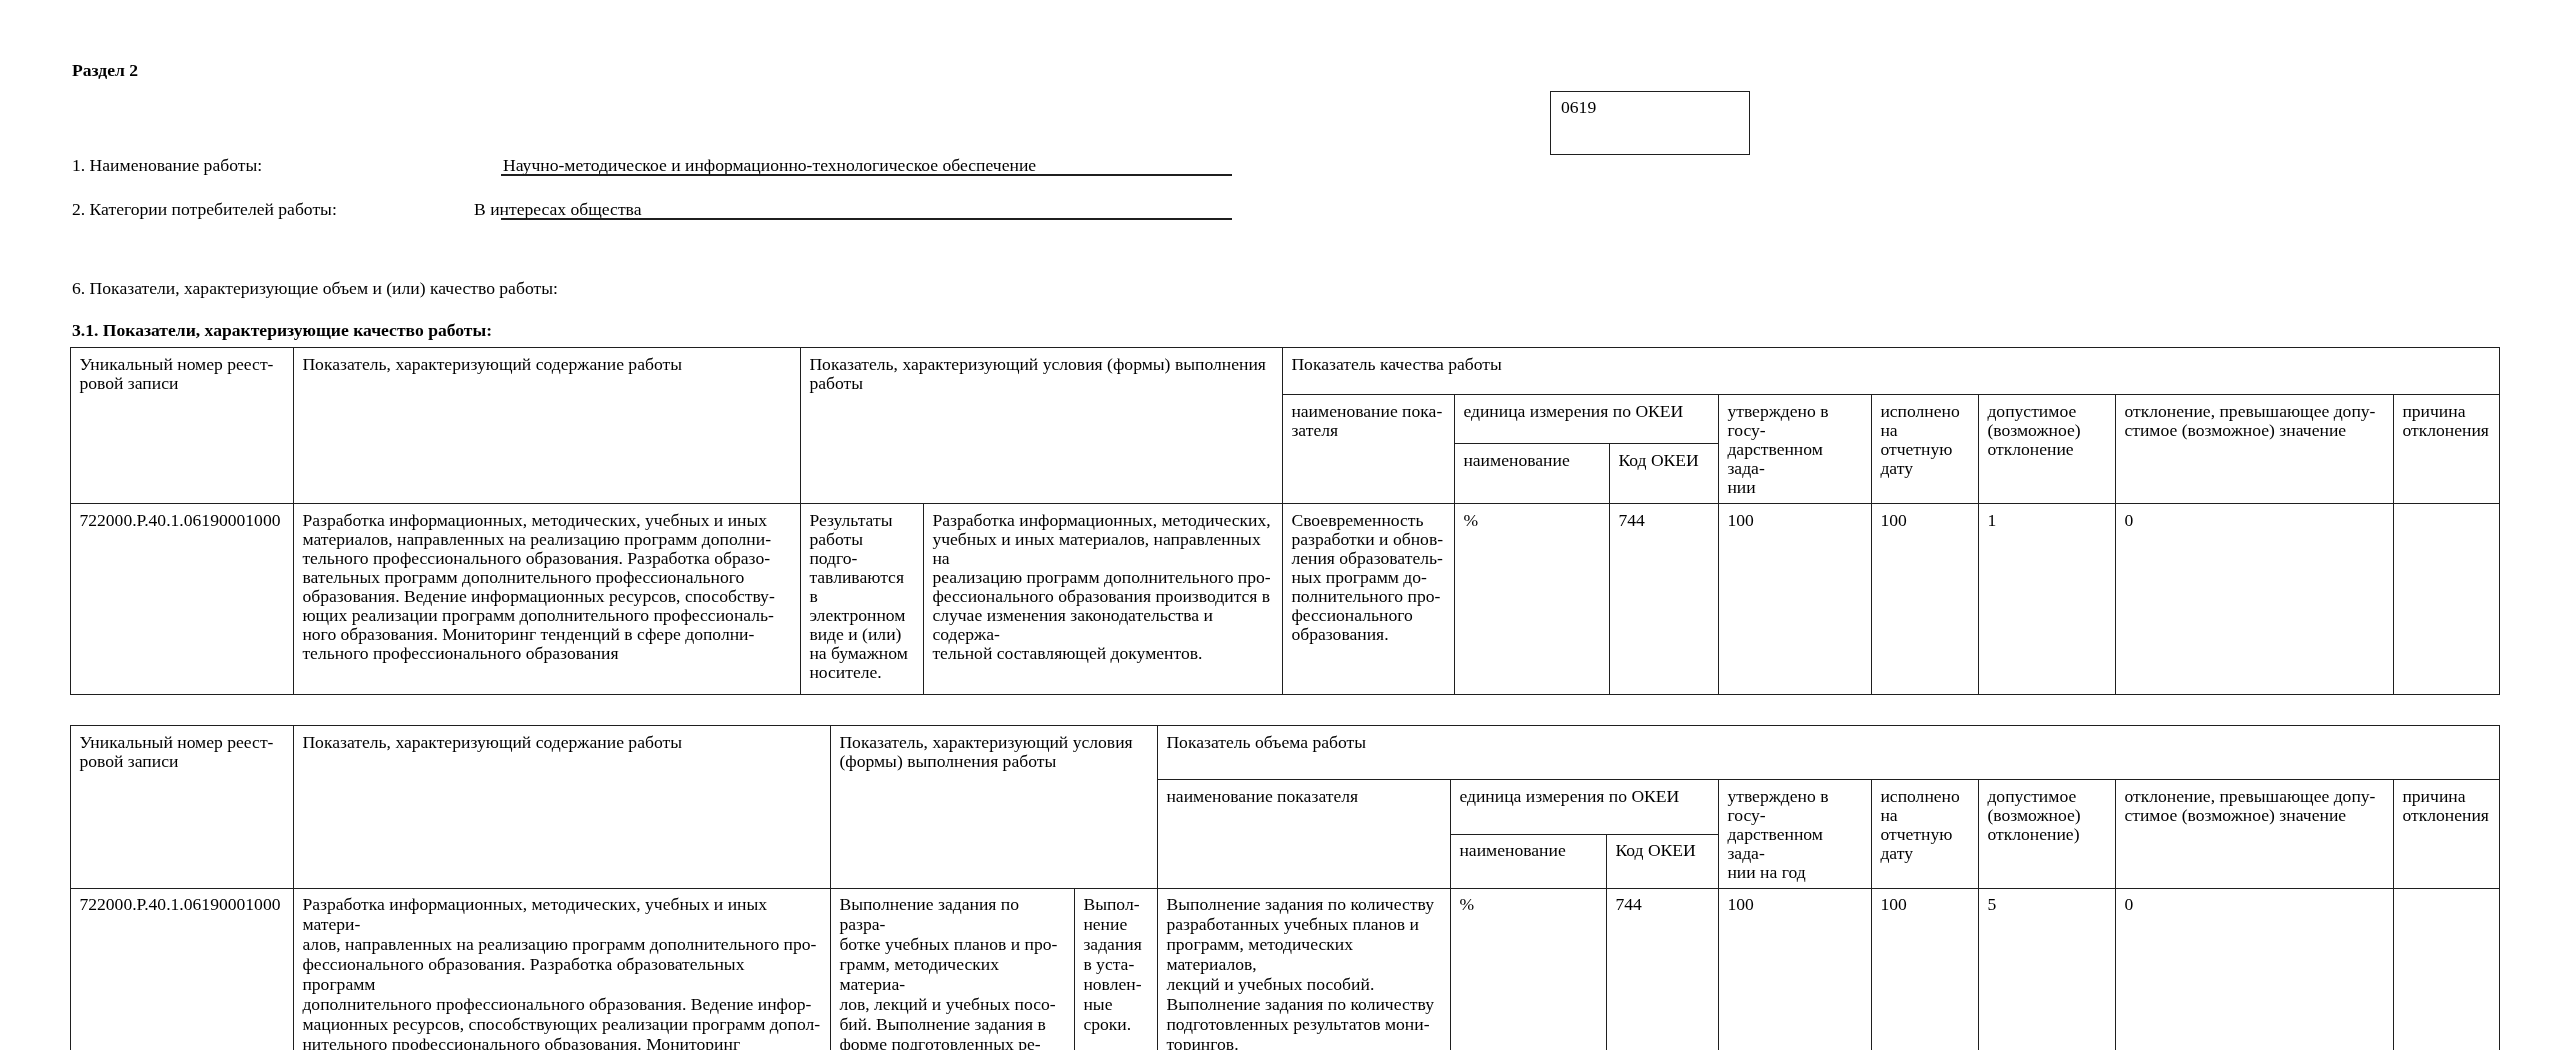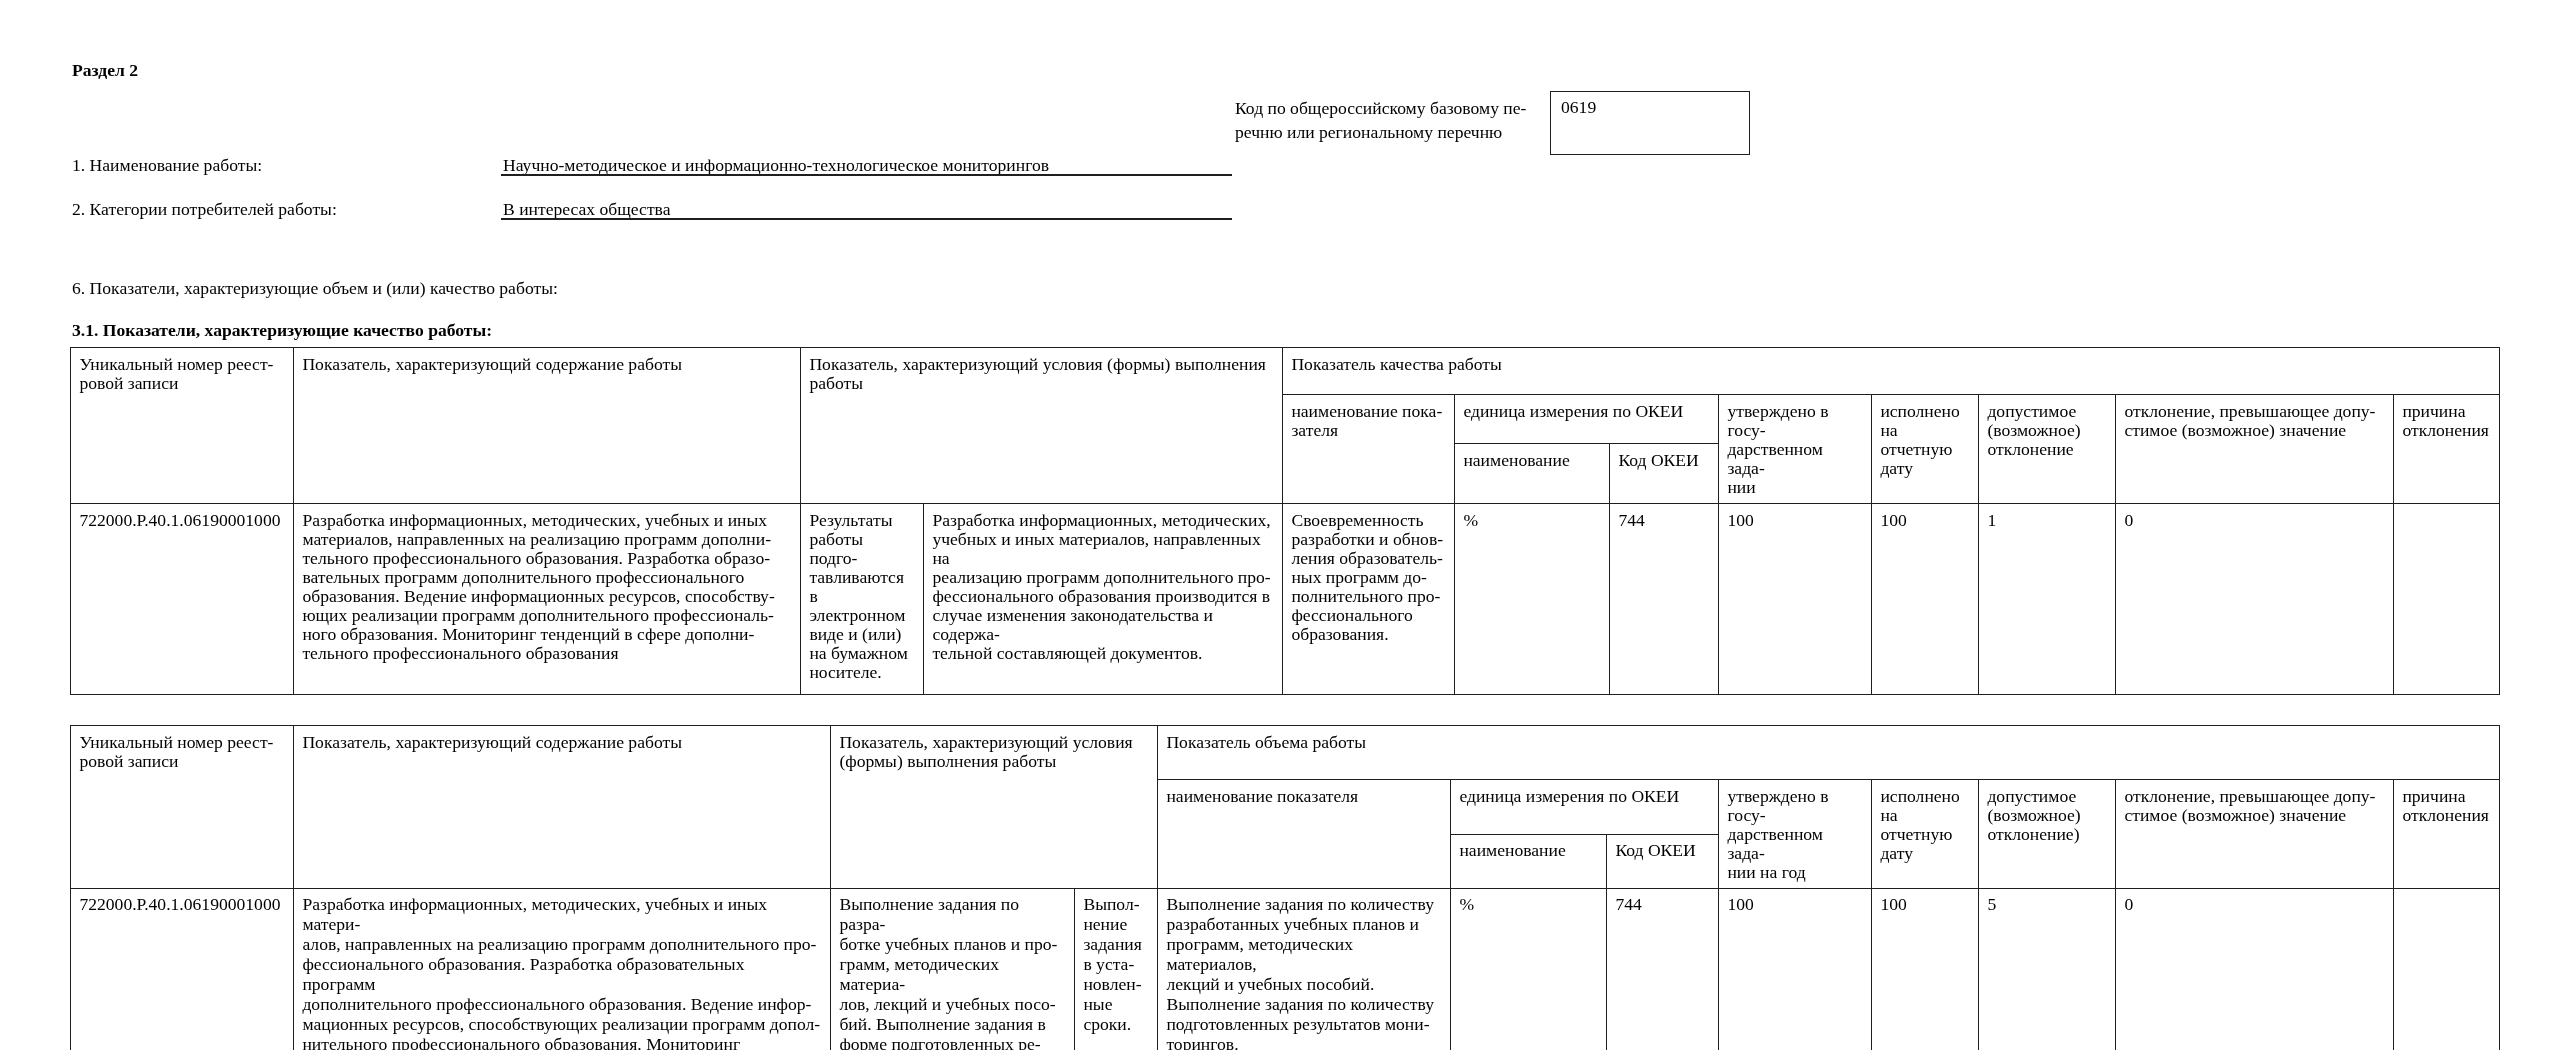--- a/index.html
+++ b/index.html
@@ -38,32 +38,30 @@
   }
   #t2 td.data{line-height:20px;padding-top:5px;}
 </style>
 </head>
 <body>
 
 <div id="page">
 
   <div class="abs txt b" style="left:72px;top:59px;">Раздел 2</div>
 
-  <div class="abs txt" style="left:1235px;top:96px;width:319px;line-height:24px;">Код по общероссийскому базовому пе-
-речню или региональному перечню</div>
   <div class="codebox">
     <div class="val">0619</div>
   </div>
 
   <div class="abs txt" style="left:72px;top:154px;">1. Наименование работы:</div>
-  <div class="abs txt" style="left:503px;top:154px;">Научно-методическое и информационно-технологическое мониторингов</div>
+  <div class="abs txt" style="left:503px;top:154px;">Научно-методическое и информационно-технологическое обеспечение</div>
   <div class="uline" style="left:501px;top:174px;width:731px;"></div>
 
   <div class="abs txt" style="left:72px;top:198px;">2. Категории потребителей работы:</div>
-  <div class="abs txt" style="left:503px;top:198px;">В интересах общества</div>
+  <div class="abs txt" style="left:474px;top:198px;">В интересах общества</div>
   <div class="uline" style="left:501px;top:218px;width:731px;"></div>
 
   <div class="abs txt" style="left:72px;top:277px;">6. Показатели, характеризующие объем и (или) качество работы:</div>
   <div class="abs txt" style="left:72px;top:319px;font-weight:bold;">3.1. Показатели, характеризующие качество работы:</div>
 
   <table class="doc" id="t1">
     <colgroup>
       <col style="width:223px">
         <col style="width:507px">
         <col style="width:123px">

